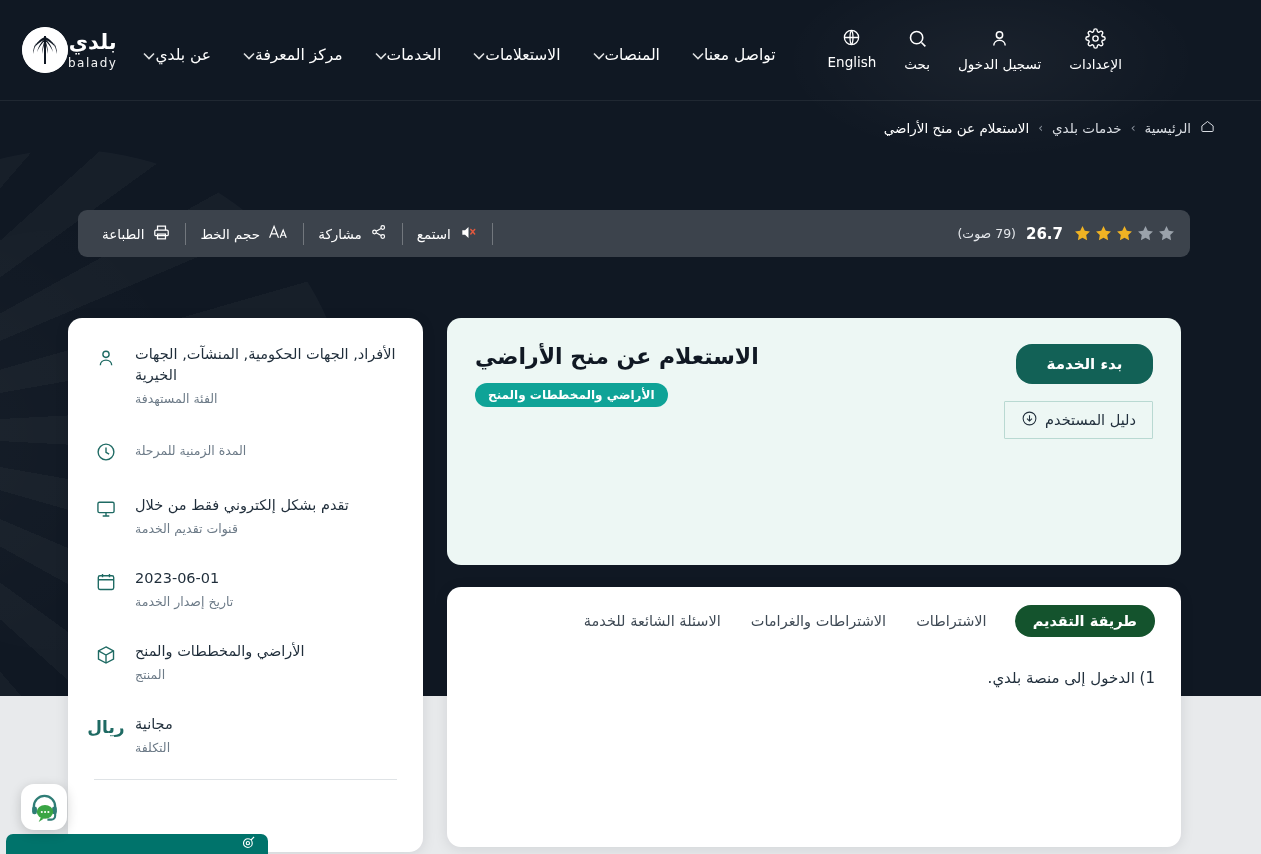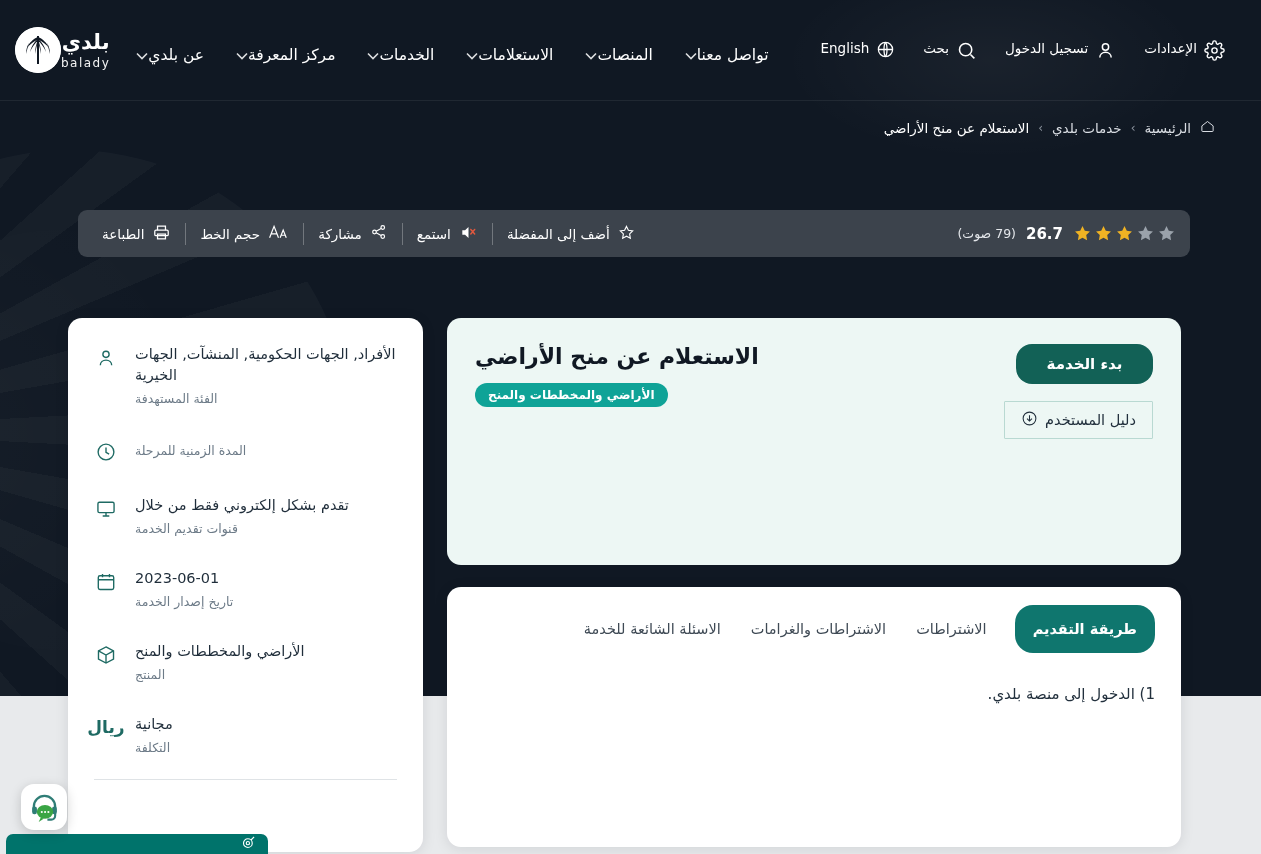--- a/index.html
+++ b/index.html
@@ -61,21 +61,21 @@
     display: flex; flex-direction: row; align-items: flex-end;
     color: #ffffff; font-size: 15.5px; padding: 0 16px;
     cursor: pointer; white-space: nowrap;
   }
   .nav-item .chev { margin-top: 10px; opacity: .85; }
 
   .spacer { flex: 1 1 auto; }
 
   .utilnav { display: flex; align-items: flex-start; gap: 0; }
   .util-item {
-    display: flex; flex-direction: row; align-items: flex-start; gap: 7px;
+    display: flex; flex-direction: column; align-items: center; gap: 7px;
     color: #fff; font-size: 13.5px; padding: 0 14px; cursor: pointer;
     white-space: nowrap;
   }
   .util-item svg { display: block; }
 
   
   .crumbs {
     position: relative; z-index: 4;
     height: 54px; display: flex; align-items: center; justify-content: flex-start;
     padding-right: 46px;
@@ -148,22 +148,22 @@
   .tabs-card { padding: 18px 26px 26px; min-height: 260px; }
   .tabs {
     display: flex; flex-direction: row; align-items: center; gap: 26px;
     justify-content: flex-start;
   }
   .tab {
     font-size: 14.5px; color: #3f4a55; cursor: pointer; white-space: nowrap;
     padding: 7px 2px;
   }
   .tab.active {
-    background: #0f766e; color: #ffffff; font-weight: 700;
-    padding: 16px 18px; border-radius: 18px;
+    background: #14532d; color: #ffffff; font-weight: 700;
+    padding: 8px 18px; border-radius: 18px;
   }
   .steps { margin-top: 28px; text-align: right; }
   .steps li {
     list-style: none; color: #22303d; font-size: 15px; line-height: 1.75;
     direction: rtl;
   }
 
   
   .info-card { padding: 8px 0 0 0; position: relative; min-height: 534px; }
   .info-row {
@@ -353,28 +353,20 @@
         </svg>
       <svg width="19" height="19" viewBox="0 0 24 24" fill="#f0b323">
           <path d="M12 2.6l2.9 5.9 6.5.9-4.7 4.6 1.1 6.5L12 17.4 6.2 20.5l1.1-6.5L2.6 9.4l6.5-.9z"></path>
         </svg>
     </div>
     <span class="rating-score">26.7</span>
     <span class="rating-count">(79 صوت)</span>
   </div>
 
   <div class="tb-left">
-    <div class="tb-btn">
-      <span>
-        <svg width="17" height="17" viewBox="0 0 24 24" fill="none" stroke="#fff" stroke-width="1.6">
-            <path d="M12 3.4l2.7 5.5 6 .9-4.3 4.2 1 6-5.4-2.8-5.4 2.8 1-6L3.3 9.8l6-.9z"></path>
-          </svg>
-      </span>
-      <span>أضف إلى المفضلة</span>
-    </div>
     <div class="tb-div"></div>
 
     <div class="tb-btn">
       <span>
         <svg width="19" height="17" viewBox="0 0 24 22" fill="none">
           <path d="M4 8h3.5L12 4v14L7.5 14H4z" fill="#fff"></path>
           <path d="M15 7l5 6M20 7l-5 6" stroke="#e0583e" stroke-width="1.9" stroke-linecap="round"></path>
         </svg>
       </span>
       <span>استمع</span>

